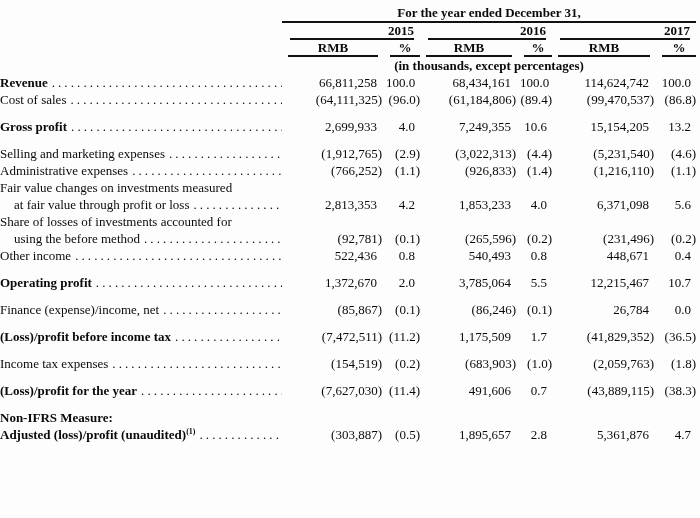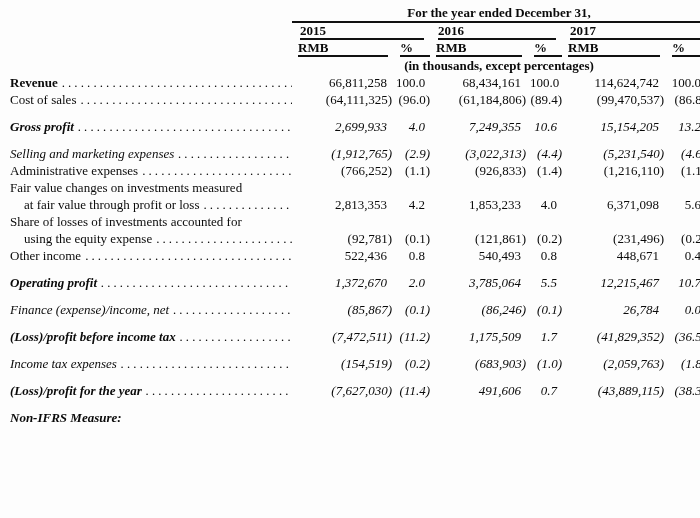--- a/index.html
+++ b/index.html
@@ -1,20 +1,20 @@
 <!DOCTYPE html>
 <html><head>
 <meta charset="utf-8">
 <style>
   html, body { margin: 0; padding: 0; background: #ffffff; }
   .page {
     width: 700px;
     height: 518px;
     box-sizing: border-box;
-    padding: 3px 0 0 10px;
+    padding: 3px 0 0 0;
     background: #fdfdfd;
     font-family: "Liberation Serif", "DejaVu Serif", serif;
     color: #0a0a0a;
     overflow: hidden;
   }
   table.fin {
     border-collapse: collapse;
     table-layout: fixed;
     width: 696px;
   }
@@ -34,27 +34,27 @@
   }
   thead th { font-weight: bold; }
 
   .title-th {
     text-align: center;
     border-bottom: 2px solid #111;
     line-height: 16px;
     padding-top: 2px;
   }
   .grp {
-    text-align: left;
+    text-align: right;
     border-bottom: 2px solid #111;
     margin: 0 6px 0 8px;
     line-height: 15px;
   }
   .colrule {
-    text-align: left;
+    text-align: center;
     border-bottom: 2px solid #111;
     line-height: 15px;
   }
   .colrule.rmb { margin: 0 4px 0 6px; }
   .colrule.pct { margin-left: 8px; }
   .note-th { line-height: 16px; padding-top: 1px; }
 
   td.label-cell { overflow: hidden; margin-top: 25px; }
   .label-line {
     display: flex;
@@ -80,21 +80,21 @@
   .dots::before {
     content: "................................................................................";
     letter-spacing: 3.1px;
   }
   td.val {
     text-align: right;
     white-space: nowrap;
     padding-left: 4px;
   }
   td.val.pad { padding-right: 5px; }
-  tr.space-before > td { padding-top: 10px; font-style: italic; }
+  tr.space-before > td { padding-top: 10px; }
   tr.bold-row td.label-cell .t { font-weight: bold; }
 </style>
 </head>
 <body>
 
 <div class="page">
   <table class="fin">
     <colgroup>
       <col class="c-label">
         <col class="c-rmb15">
@@ -238,27 +238,27 @@
     <td class="val pad">4.0</td>
     <td class="val pad">6,371,098</td>
     <td class="val pad">5.6</td>
   </tr>
         <tr>
     <td class="label-cell">
             <div class="label-line">
               <span class="t">Share of losses of investments accounted for</span>
             </div>
             <div class="label-line indent">
-              <span class="t">using the equity expense</span>
+              <span class="t">using the before method</span>
               <span class="dots"></span>
             </div>
           </td>
     <td class="val">(92,781)</td>
     <td class="val">(0.1)</td>
-    <td class="val">(121,861)</td>
+    <td class="val">(265,596)</td>
     <td class="val">(0.2)</td>
     <td class="val">(231,496)</td>
     <td class="val">(0.2)</td>
   </tr>
         <tr>
     <td class="label-cell">
             <div class="label-line">
               <span class="t">Other income</span>
               <span class="dots"></span>
             </div>
@@ -346,15 +346,29 @@
               <span class="t">Non-IFRS Measure:</span>
             </div>
           </td>
     <td class="val"></td>
     <td class="val"></td>
     <td class="val"></td>
     <td class="val"></td>
     <td class="val"></td>
     <td class="val"></td>
   </tr>
+        <tr class="bold-row">
+    <td class="label-cell">
+            <div class="label-line">
+              <span class="t">Adjusted (loss)/profit (unaudited)<sup>(1)</sup></span>
+              <span class="dots"></span>
+            </div>
+          </td>
+    <td class="val">(303,887)</td>
+    <td class="val">(0.5)</td>
+    <td class="val pad">1,895,657</td>
+    <td class="val pad">2.8</td>
+    <td class="val pad">5,361,876</td>
+    <td class="val pad">4.7</td>
+  </tr>
       </tbody>
   </table>
 </div>
 
 </body></html>

